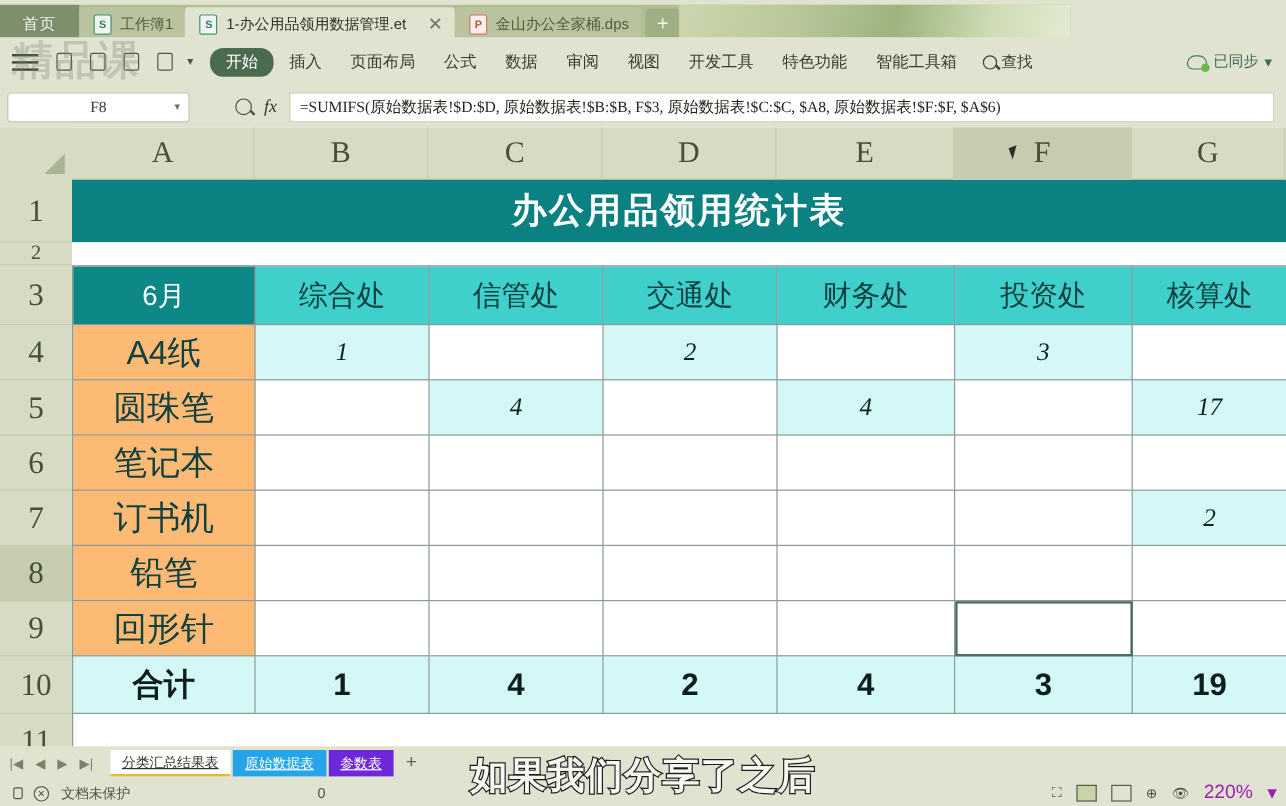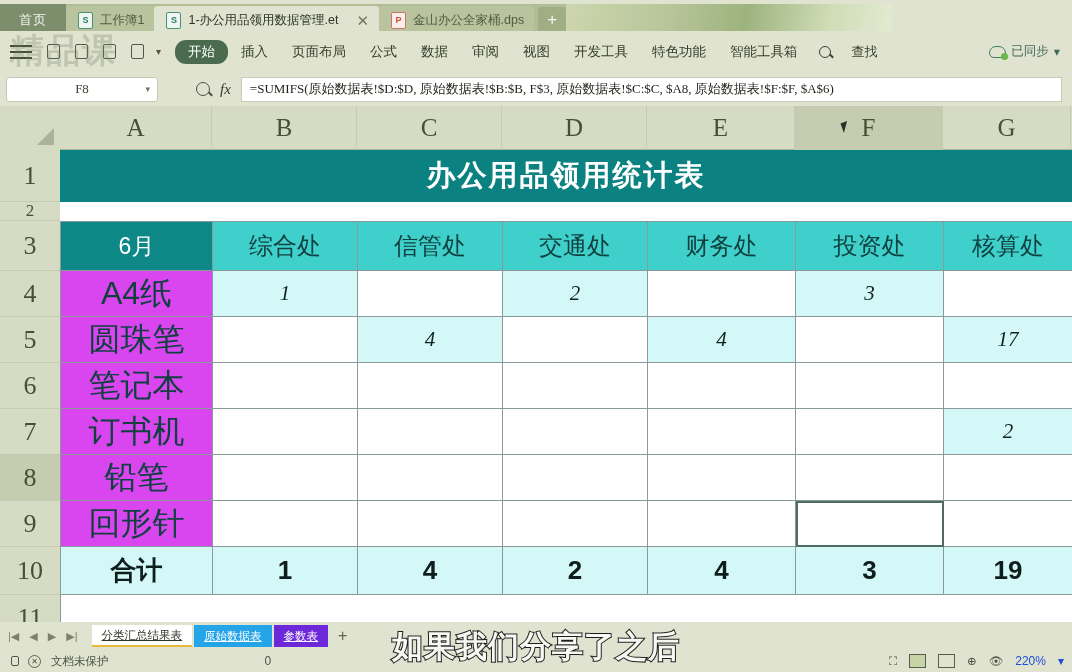--- a/index.html
+++ b/index.html
@@ -73,21 +73,21 @@
   .qicon .sq { position:absolute; inset:2px 3px; border:1.6px solid #3c4534; border-radius:2px;}
   .chev { margin-left: 9px; font-size: 10px; color: #4d5640; }
   .menu { display: flex; align-items: center; margin-left: 14px; gap: 2px; }
   .menu-item {
     font-size: 13.5px; color: #363f2b;
     padding: 3px 11px; border-radius: 11px;
     white-space: nowrap;
   }
   .menu-item.active { background: #4b6b4e; color: #ffffff; padding: 3px 13px; }
   .ribbon-right { margin-left: auto; display: flex; align-items: center; gap: 5px; padding-right: 4px;}
-  .find { display:flex; align-items:center; gap:21px; font-size:13px; color:#363f2b; margin-left:10px;}
+  .find { display:flex; align-items:center; gap:4px; font-size:13px; color:#363f2b; margin-left:10px;}
   .mag {
     width: 12px; height: 12px; border: 1.8px solid #3c4534; border-radius: 50%;
     position: relative; display:inline-block;
   }
   .mag::after{ content:""; position:absolute; width:5px;height:1.8px;background:#3c4534;
     right:-4px; bottom:0px; transform:rotate(45deg); }
   .sync { display:flex; align-items:center; gap:5px; font-size:12.5px; color:#41695a; }
   .cloud {
     width:17px;height:12px;border:1.6px solid #3f7f62;border-radius:7px 7px 5px 5px;
     position:relative;
@@ -172,21 +172,21 @@
     color: #ffffff; font-size: 29px; font-weight: bold;
     letter-spacing: 2px;
   }
   .gap-row { height: 19px; background:#ffffff; }
 
   table.data { border-collapse: collapse; width: 1012px; table-layout: fixed; }
   table.data td { border: 1px solid #8a9a98; padding: 0; text-align: center; }
   .hrow td { background: #3fd0cb; color: #10403f; height: 49px;
     font-size: 24px; }
   .hrow td.first { background: #0d8886; color:#ffffff; font-size: 23px; }
-  .lab { background: #d946ef; color:#10403f; font-size: 32px; height: 46px; }
+  .lab { background: #fdba74; color:#10403f; font-size: 28px; height: 46px; }
   .cellv { font-family:"Liberation Serif",serif; font-style: italic; font-size: 21px;
     color:#10231f; height:46px;}
   .cellv.fill { background: #d4f7f7; }
   .cellv.blank { background: #ffffff; }
   .trow td { height: 48px; background:#d4f7f7; font-size: 26px; font-weight: bold;
     color:#0e1e1c; font-family:"Liberation Sans",sans-serif;}
   .trow td.first { background:#d4f7f7; }
   .selcell { outline: 2.5px solid #4e6b64; outline-offset:-2px; }
   .emptyrow { height: 47px; }
   .emptyrow td { border: none; background: #ffffff; }
@@ -211,21 +211,21 @@
     background: #dfe3cf; display: flex; align-items: center;
     font-size: 11.5px; color: #4a5340; padding: 0 8px;
   }
   .prot-icon { width:13px;height:13px;border:1.3px solid #5b6450;border-radius:50%;
     display:inline-flex;align-items:center;justify-content:center;font-size:8px;margin-right:4px;}
   .sb-left { display:flex; align-items:center; gap:6px; }
   .sb-zero { margin-left: 150px; font-size:12px; }
   .sb-right { margin-left:auto; display:flex; align-items:center; gap:12px; }
   .vmode { width:17px;height:14px; border:1.5px solid #55604a; }
   .vmode.on { background:#c8d4a8; }
-  .zoomtxt { font-size:12px; color:#1d4ed8;}
+  .zoomtxt { font-size:16px; color:#a21caf;}
 
   
   .watermark {
     position:absolute; top: 28px; left: 10px; width: 240px; height: 42px;
     font-size: 34px; color: rgba(120,130,105,.30); font-weight:bold;
     letter-spacing: 2px; pointer-events:none;
     font-family:"Liberation Sans",sans-serif;
   }
   .caption {
     position: absolute; left: 0; width: 1072px; top: 626px;

